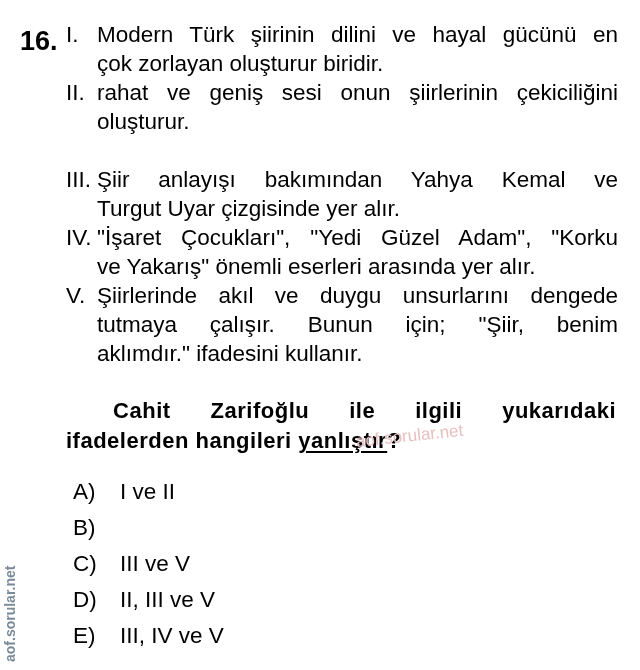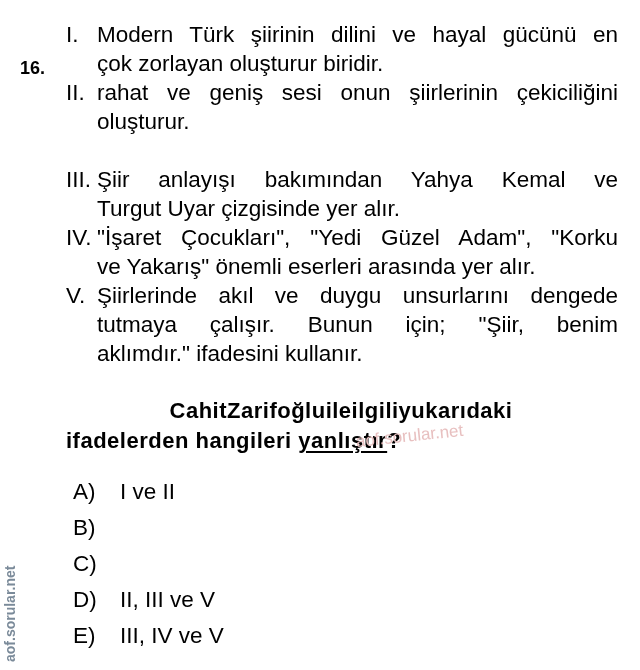--- a/index.html
+++ b/index.html
@@ -1,25 +1,25 @@
 <!DOCTYPE html>
 <html><head>
 <meta charset="utf-8">
 <style>
   html, body { margin: 0; padding: 0; background: #ffffff; }
   body { width: 640px; height: 670px; position: relative; overflow: hidden;
          font-family: "Liberation Sans", sans-serif; color: #000; }
-  .qnum { position: absolute; left: 20px; top: 26px; font-size: 18px; font-weight: bold; margin-top: 32px; }
+  .qnum { position: absolute; left: 20px; top: 26px; font-size: 27px; font-weight: bold; }
   .stmt { position: absolute; left: 66px; width: 552px; font-size: 22.5px; line-height: 29px; }
   .stmt .roman { position: absolute; left: 0; top: 0; }
   .stmt .txt { margin-left: 31px; display: block; text-align: justify; text-align-last: left; }
   .stmt .txt.full { text-align-last: justify; }
   .question { position: absolute; left: 66px; top: 396px; width: 550px; font-size: 22px; font-weight: bold;
               line-height: 30px; letter-spacing: 0.5px; }
-  .question .line1 { display: flex; justify-content: center; }
+  .question .line1 { display: flex; justify-content: flex-end; gap: 40px; }
   .question u { text-decoration-thickness: 2px; text-underline-offset: 3px; margin-top: 16px; }
   .wm-center { position: absolute; left: 355px; top: 432px; font-size: 17px; color: #e8c0c0;
                transform: rotate(-6deg); transform-origin: left top; }
   .options { position: absolute; left: 73px; top: 477px; font-size: 22.5px; }
   .opt { height: 36px; line-height: 30px; display: flex; }
   .opt .letter { width: 47px; }
   .wm-side { position: absolute; left: 2px; top: 662px; font-size: 14px; font-weight: bold; color: #7a8a99;
              transform: rotate(-90deg); transform-origin: left top; white-space: nowrap; }
 </style>
 </head>
@@ -74,20 +74,21 @@
 <div class="options">
   <div class="opt">
     <span class="letter">A)</span>
     <span>I ve II</span>
   </div>
   <div class="opt">
     <span class="letter">B)</span>
   </div>
   <div class="opt">
     <span class="letter">C)</span>
+    <span>III ve V</span>
   </div>
   <div class="opt">
     <span class="letter">D)</span>
     <span>II, III ve V</span>
   </div>
   <div class="opt">
     <span class="letter">E)</span>
     <span>III, IV ve V</span>
   </div>
 </div>

